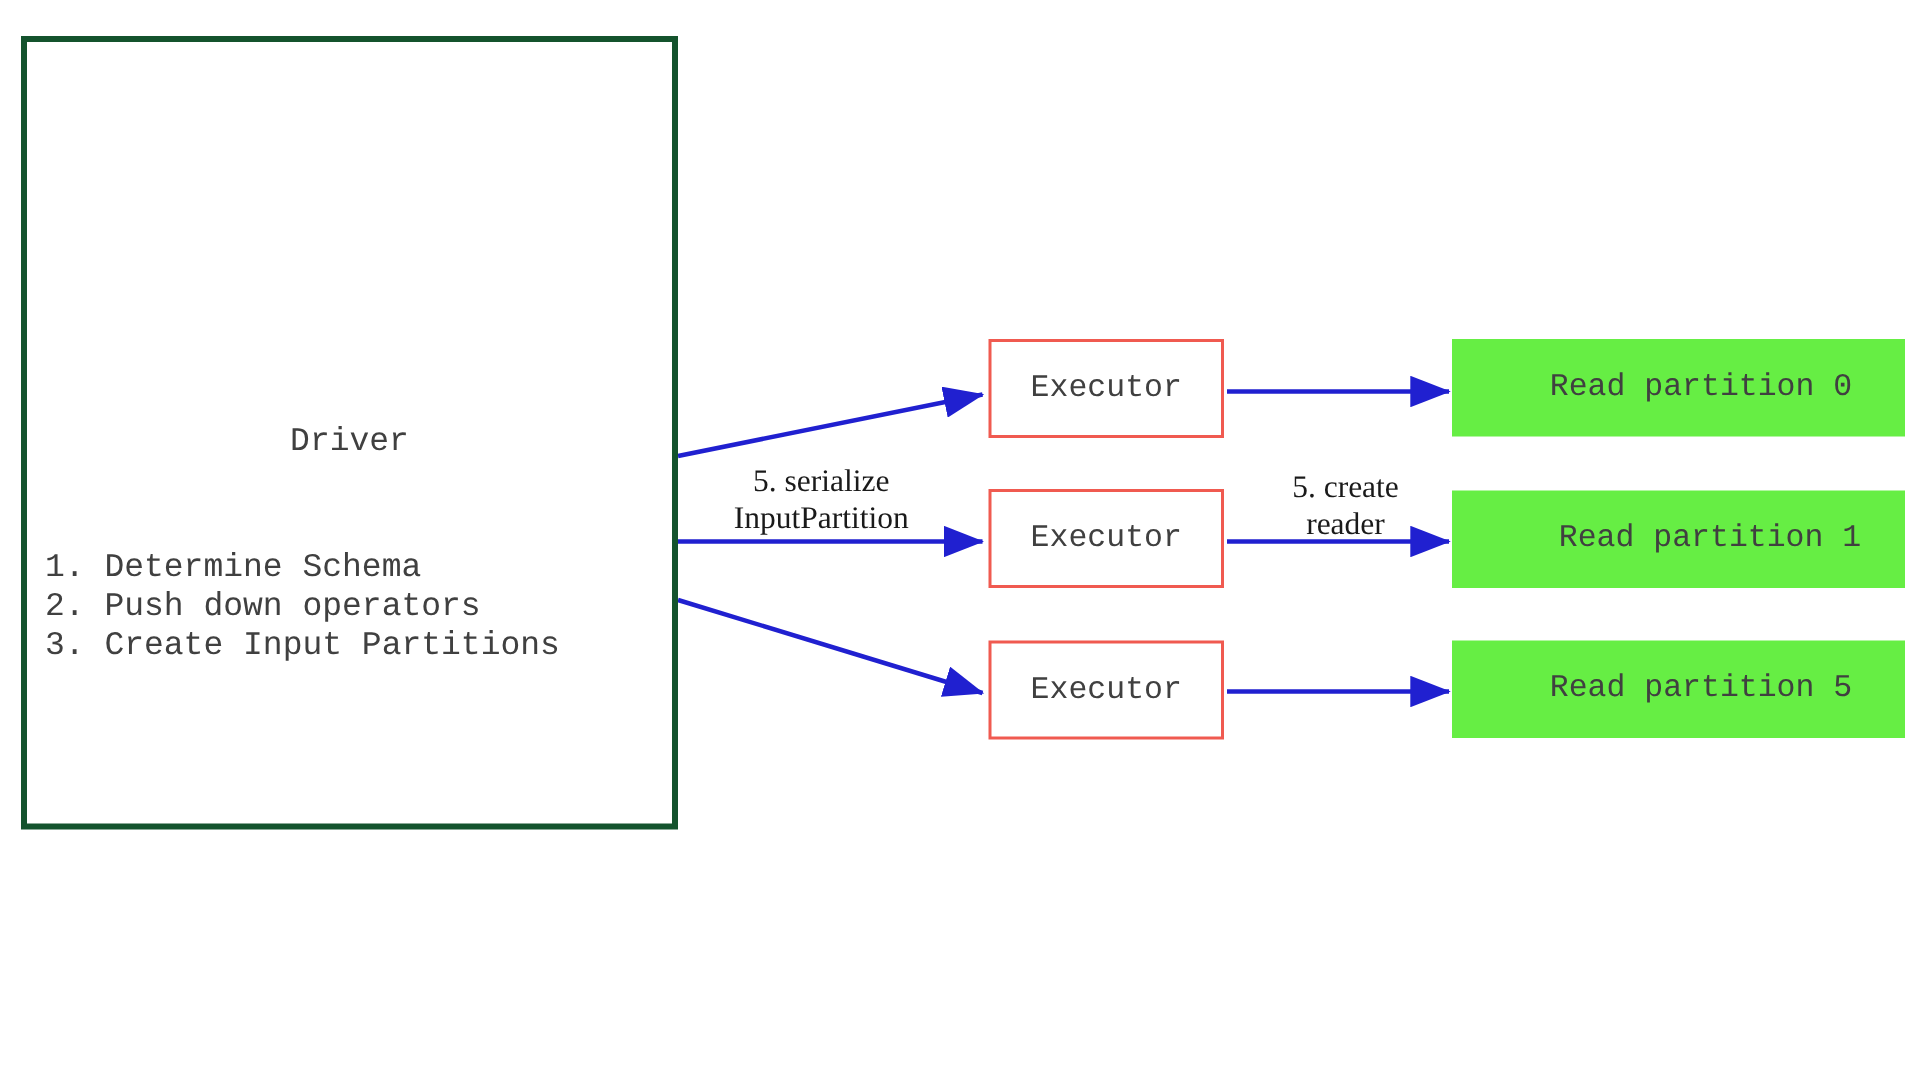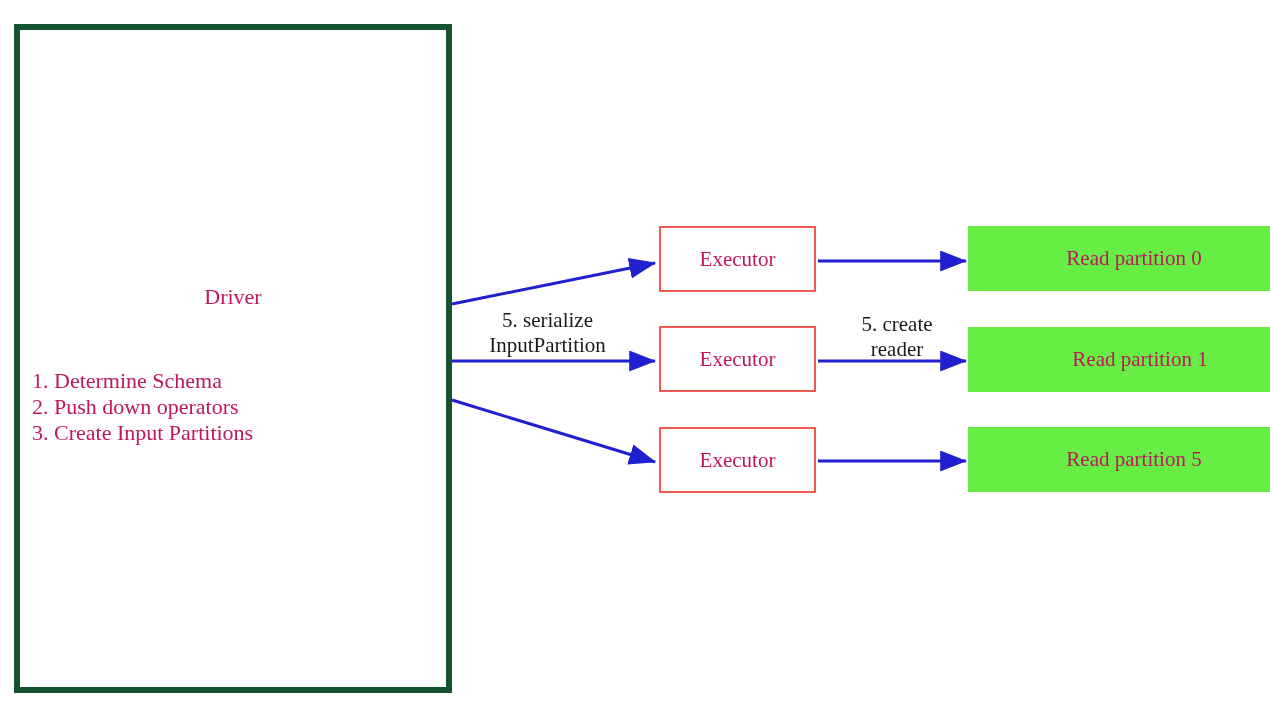--- a/index.html
+++ b/index.html
@@ -22,33 +22,33 @@
   
   .node {
     position: absolute;
     box-sizing: border-box;
     display: flex;
     align-items: center;
     justify-content: center;
   }
 
   .mono-label {
-    font-family: Liberation Serif, serif;
-    color: #be185d;
+    font-family: Liberation Mono, monospace;
+    color: #404040;
     white-space: pre;
     letter-spacing: 0px;
   }
 
   
   .driver-box {
     left: 14px;
     top: 24px;
     width: 438px;
-    height: 669px;
-    border: 6px solid #14532d;
+    height: 529px;
+    border: 4px solid #14532d;
     background: #ffffff;
     display: block;
   }
   .driver-title {
     position: absolute;
     left: 0;
     right: 0;
     top: 254px;
     text-align: center;
     font-size: 22px;

